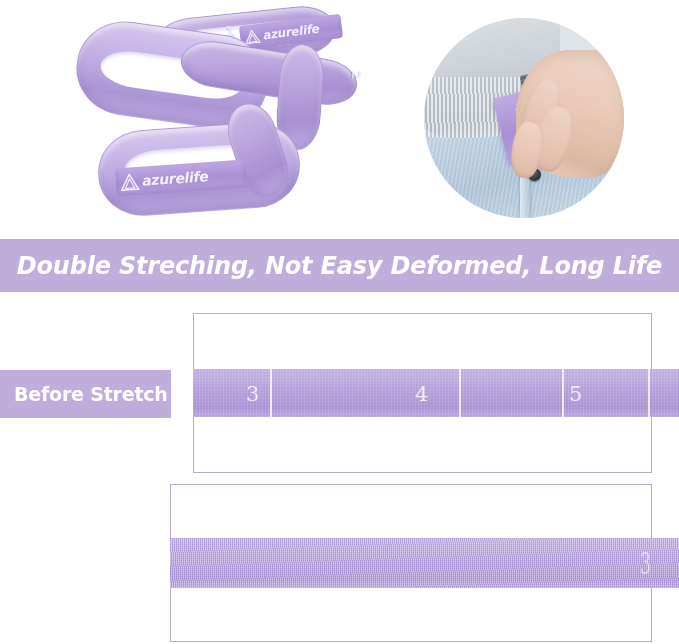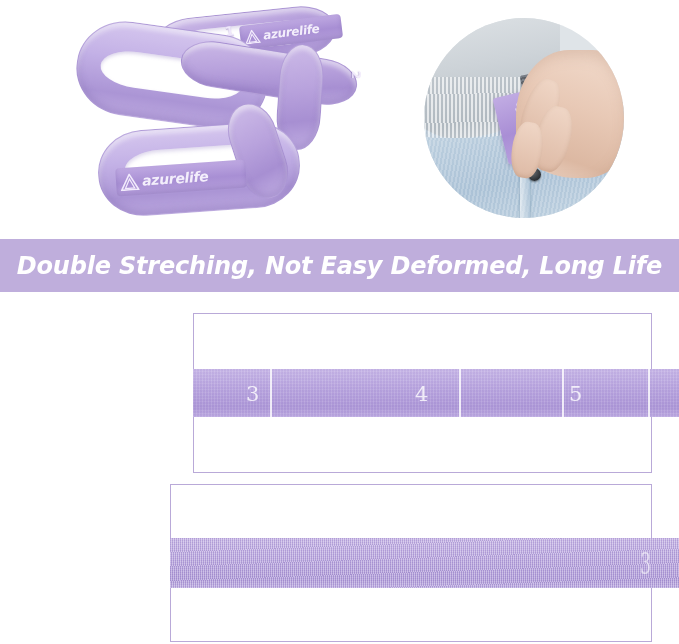--- a/index.html
+++ b/index.html
@@ -289,20 +289,23 @@
   <div class="band-before">
     <div class="divider" style="left:77px;"></div>
     <div class="divider" style="left:266px;"></div>
     <div class="divider" style="left:369px;"></div>
     <div class="divider" style="left:455px;"></div>
     <div class="num" style="left:53px;">3</div>
     <div class="num" style="left:222px;">4</div>
     <div class="num" style="left:376px;">5</div>
   </div>
 
+  <div class="row-label label-before">
+    <span>Before Stretch</span>
+  </div>
 
   <div class="frame frame-after"></div>
 
   <div class="band-after">
     <div class="num-stretched">3</div>
   </div>
 
 
 </div>
 

